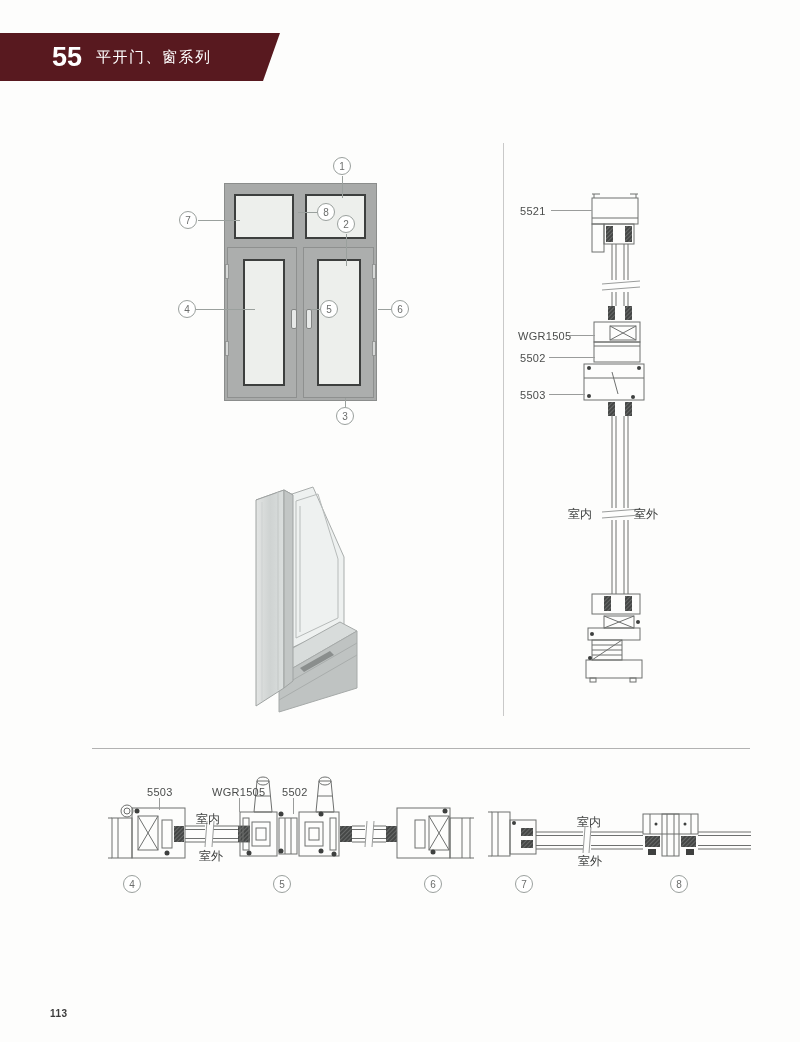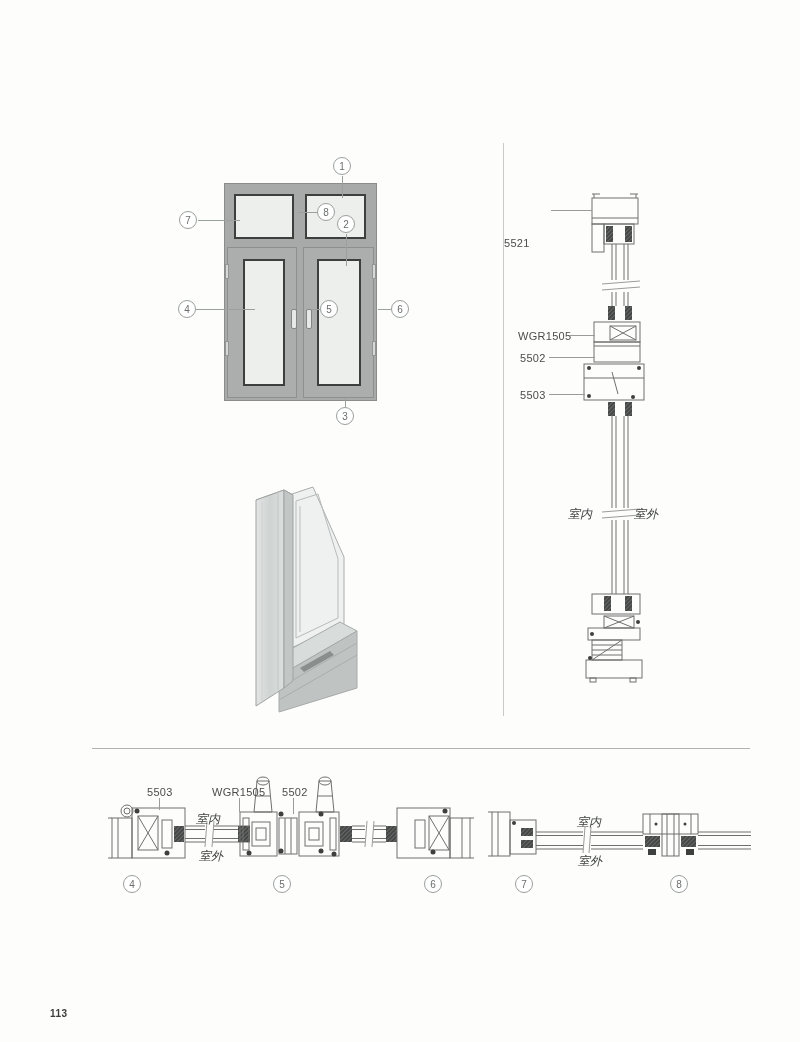--- a/index.html
+++ b/index.html
@@ -18,37 +18,41 @@
   .leaf{position:absolute;background:#acaead;border:1px solid #8e908f;box-sizing:border-box;}
   .hinge{position:absolute;width:4px;height:15px;background:#d7d9d8;border:1px solid #939594;box-sizing:border-box;}
   .handle{position:absolute;width:6px;height:20px;background:#e7e9e8;border:1px solid #838584;box-sizing:border-box;border-radius:2px;}
   
   .callout{position:absolute;width:18px;height:18px;border-radius:50%;border:1px solid #9aa09d;background:#fff;
            color:#6b6d6c;font-size:10px;display:flex;align-items:center;justify-content:center;box-sizing:border-box;}
   .ldr-h{position:absolute;height:1px;background:#9aa09d;}
   .ldr-v{position:absolute;width:1px;background:#9aa09d;}
   
   .plabel{position:absolute;font-size:11px;color:#4b4d4c;letter-spacing:.3px;white-space:nowrap;}
-  .clabel{position:absolute;font-size:12px;color:#3f4140;white-space:nowrap;font-style:italic;}
+  .clabel{position:absolute;font-size:12px;color:#3f4140;white-space:nowrap;}
   .lline-h{position:absolute;height:1px;background:#6e706f;}
   .lline-v{position:absolute;width:1px;background:#6e706f;}
   
   #vdiv{left:503px;top:143px;width:1px;height:573px;background:#c9c9c9;}
   #hdiv{left:92px;top:748px;width:658px;height:1px;background:#b2b2b2;}
   #pageno{left:50px;top:1008px;font-size:10px;font-weight:bold;color:#3c3c3c;letter-spacing:.5px;}
   svg{display:block;}
   svg .ln{stroke:#6e706f;stroke-width:1;fill:none;}
   svg .lt{stroke:#9a9c9b;stroke-width:1;fill:none;}
   svg .dk{fill:#3e403f;stroke:none;}
 </style>
 </head>
 <body>
 
 <div id="page">
 
+  <div id="banner" class="abs">
+    <span class="num">55</span>
+    <span class="ttl">平开门、窗系列</span>
+  </div>
 
   <div id="elev" class="abs">
     <div class="glassT" style="left:9px;top:10px;width:60px;height:45px;"></div>
     <div class="glassT" style="left:80px;top:10px;width:61px;height:45px;"></div>
     <div class="leaf" style="left:2px;top:63px;width:70px;height:151px;">
       <div class="glassT" style="left:15px;top:11px;width:42px;height:127px;"></div>
     </div>
     <div class="leaf" style="left:78px;top:63px;width:71px;height:151px;">
       <div class="glassT" style="left:13px;top:11px;width:44px;height:127px;"></div>
     </div>
@@ -165,21 +169,21 @@
       <path class="ln" d="M592 645h30M592 650h30M592 655h30M592 660L622 640"></path>
       <rect class="ln" x="586" y="660" width="56" height="18"></rect>
       <rect class="ln" x="590" y="678" width="6" height="4"></rect>
       <rect class="ln" x="630" y="678" width="6" height="4"></rect>
       <circle class="dk" cx="592" cy="634" r="2"></circle>
         <circle class="dk" cx="638" cy="622" r="2"></circle>
       <circle class="dk" cx="590" cy="658" r="2"></circle>
     </g>
   </svg>
 
-  <div class="plabel" style="left:504px;top:205px;margin-top:32px;">5521</div>
+  <div class="plabel" style="left:520px;top:205px;">5521</div>
   <div class="lline-h" style="left:551px;top:210px;width:41px;background:#9a9c9b;"></div>
   <div class="plabel" style="left:518px;top:330px;">WGR1505</div>
   <div class="lline-h" style="left:570px;top:335px;width:25px;background:#9a9c9b;"></div>
   <div class="plabel" style="left:520px;top:352px;">5502</div>
   <div class="lline-h" style="left:549px;top:357px;width:46px;background:#9a9c9b;"></div>
   <div class="plabel" style="left:520px;top:389px;">5503</div>
   <div class="lline-h" style="left:549px;top:394px;width:36px;background:#9a9c9b;"></div>
   <div class="clabel" style="left:568px;top:506px;">室内</div>
   <div class="clabel" style="left:634px;top:506px;">室外</div>
 

